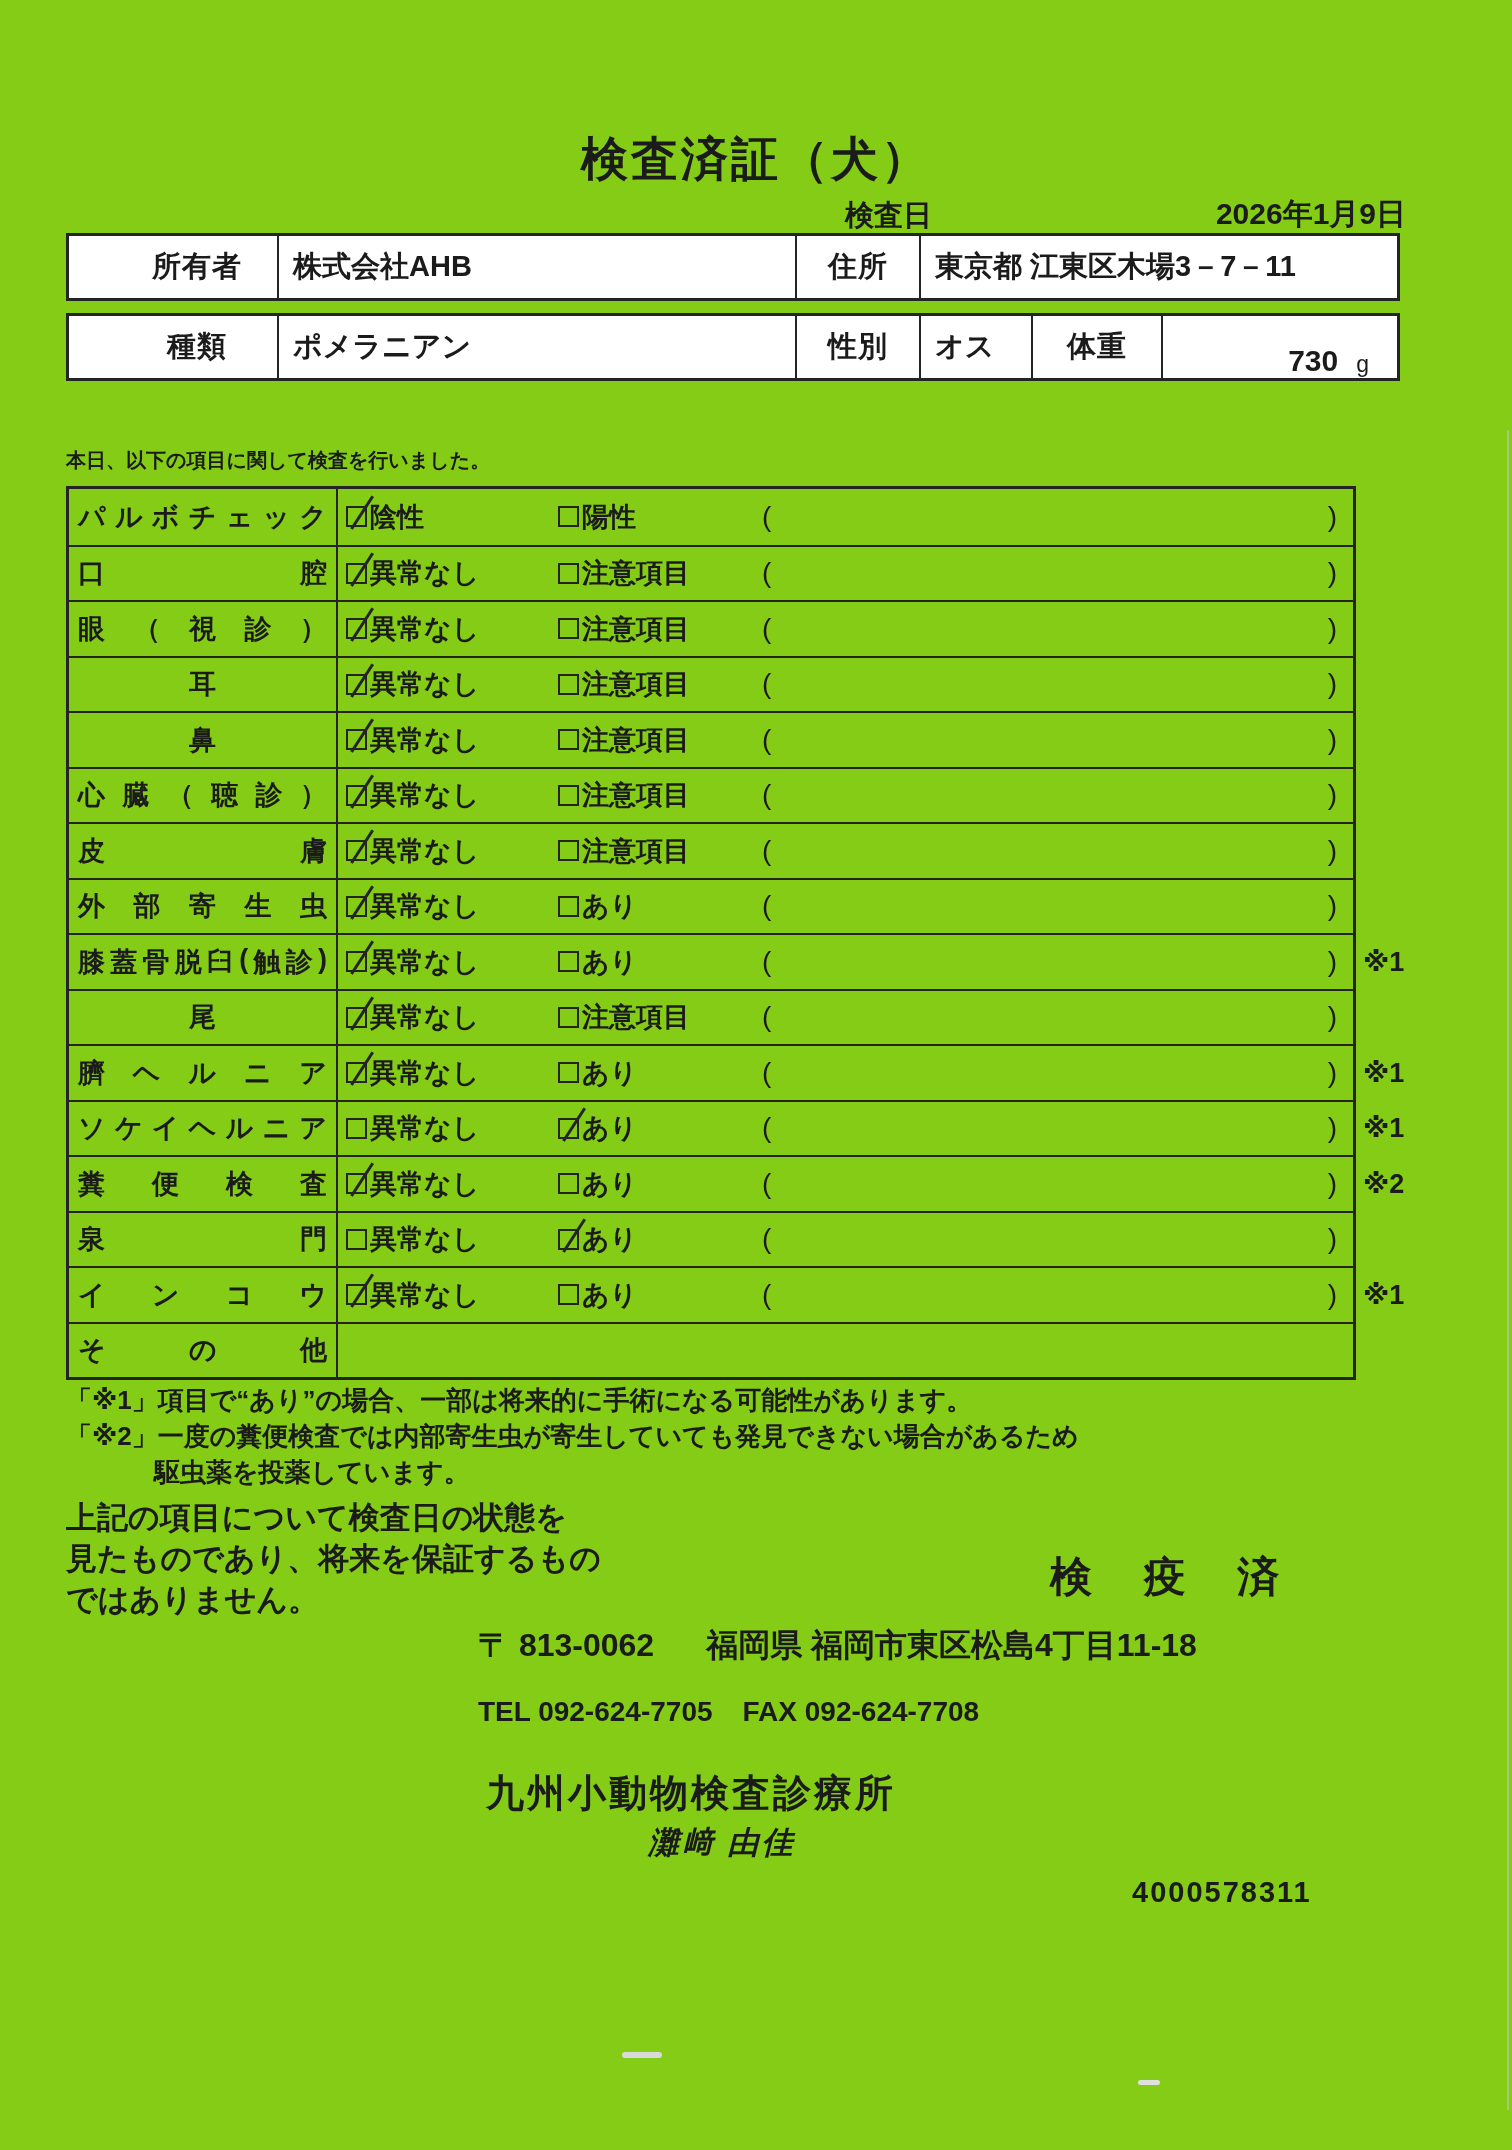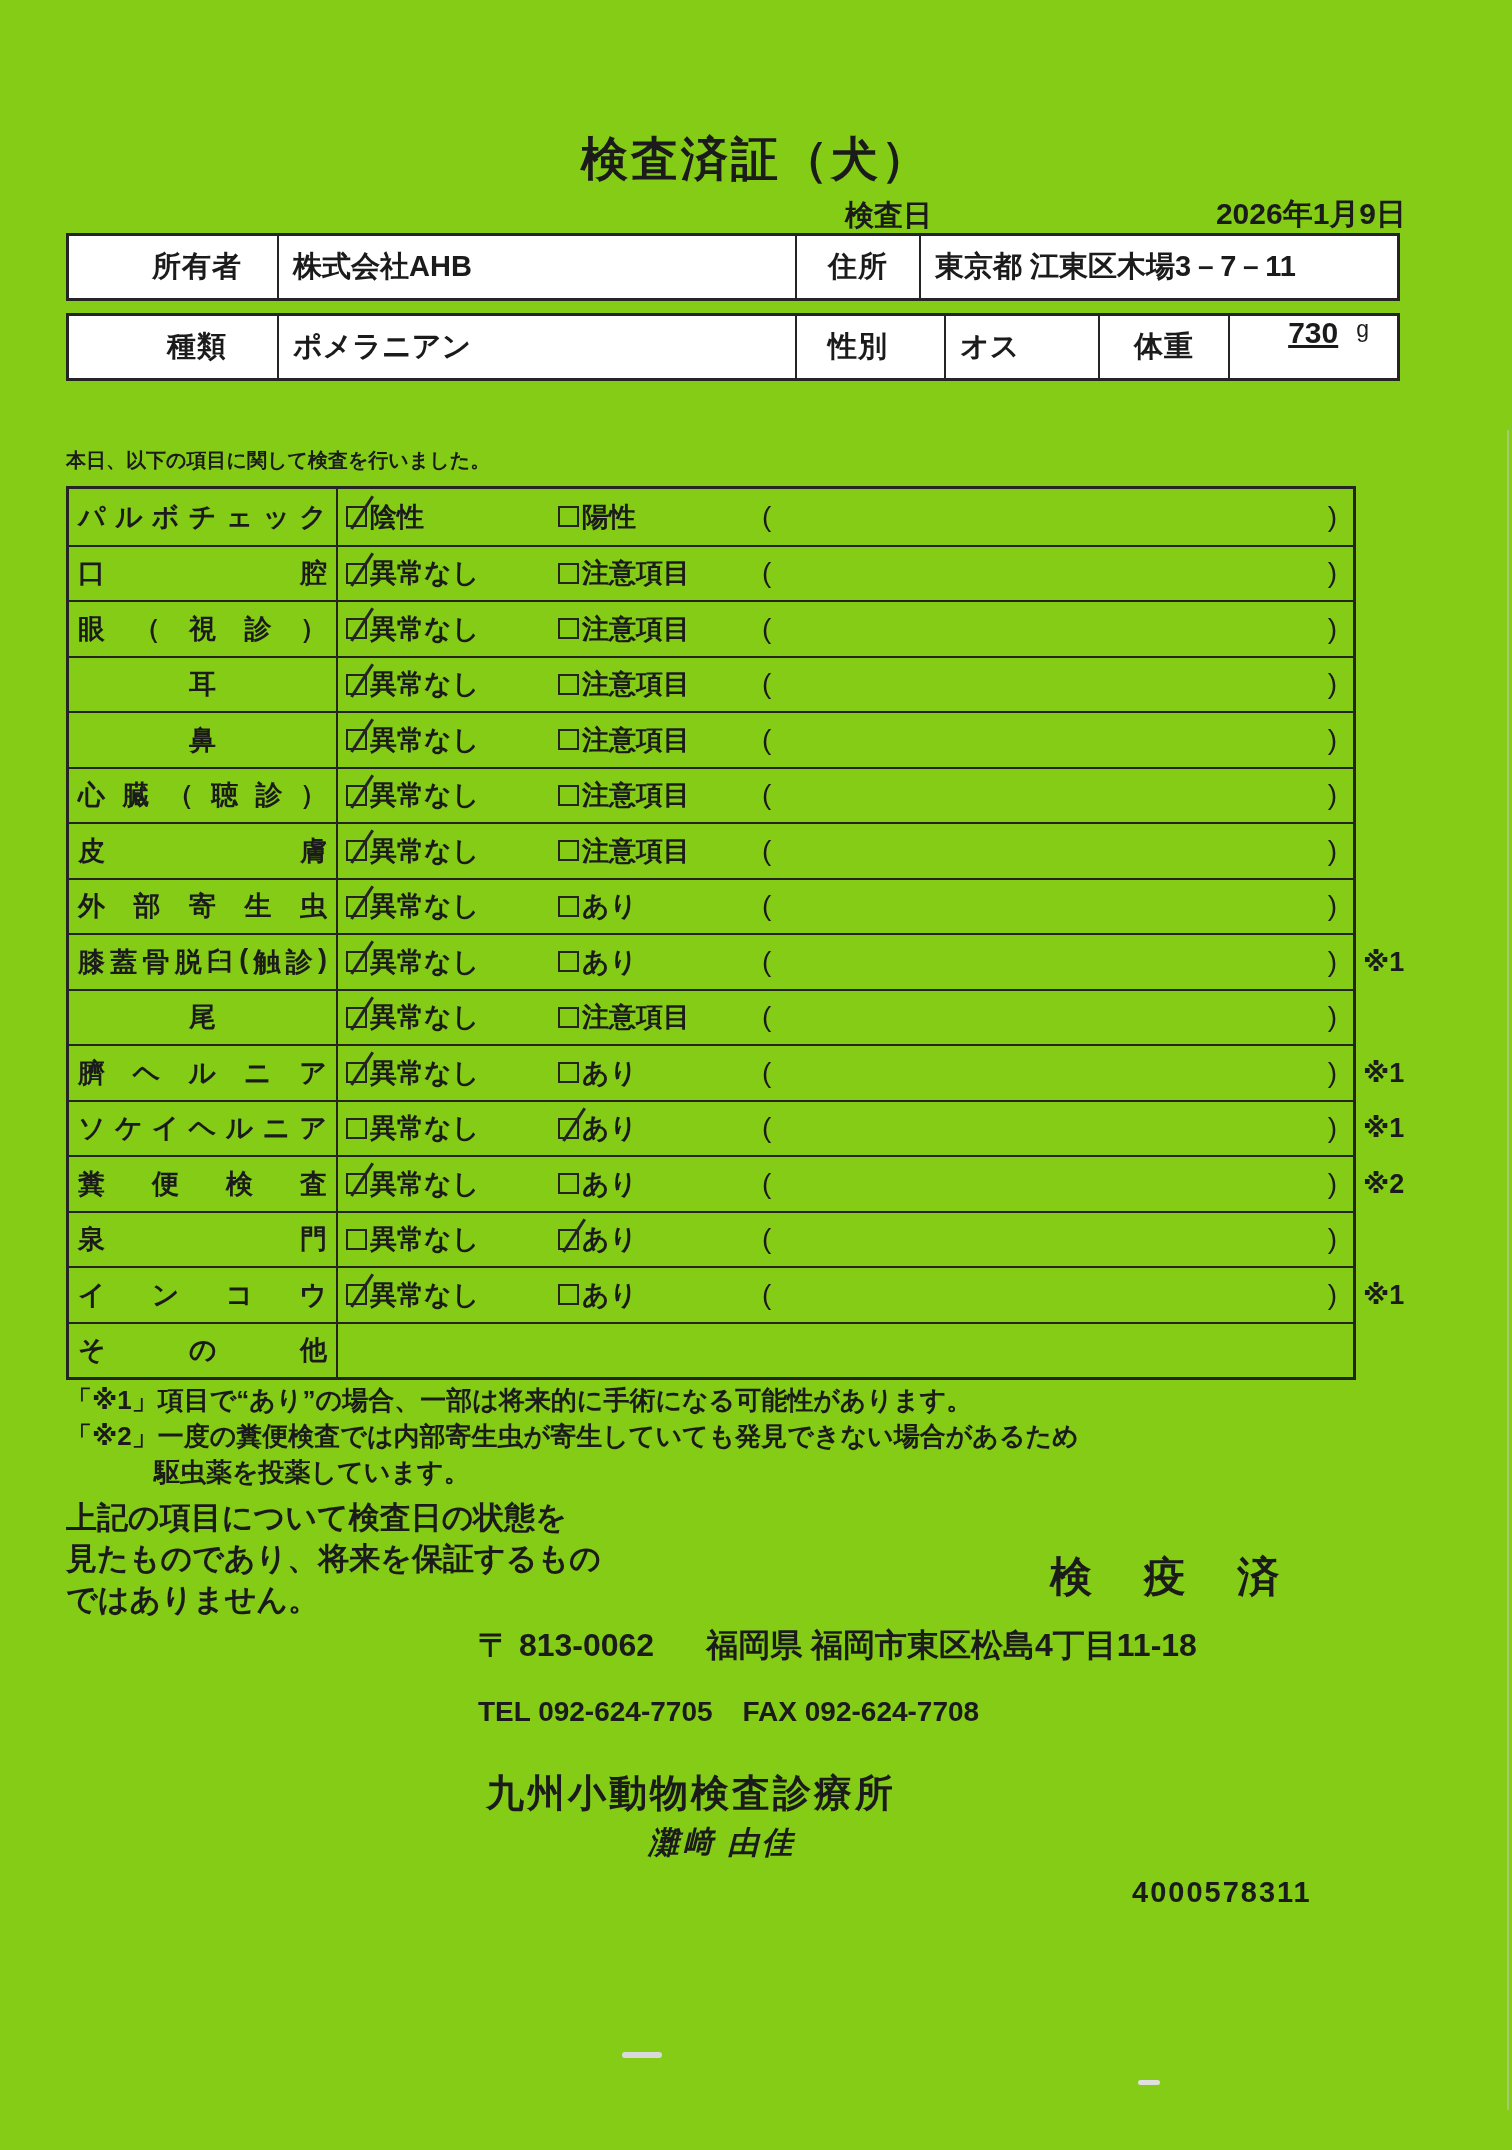--- a/index.html
+++ b/index.html
@@ -20,23 +20,23 @@
   .irow{display:flex;height:62px;box-sizing:border-box;padding-left:48px;}
   .irow + .irow{border-top:2px solid #242424;}
   .icell{display:flex;align-items:center;box-sizing:border-box;font-size:29px;overflow:hidden;white-space:nowrap;}
   .icell + .icell{border-left:2px solid #242424;}
   .icell.lab{justify-content:center;font-weight:600;letter-spacing:1px;}
   .icell.val{justify-content:flex-start;padding-left:14px;font-weight:600;}
   .w-lab1{width:160px;}
   .w-val1{width:518px;}
   .w-lab2{width:124px;}
   .w-rest{flex:1;}
-  .w-sexv{width:154px;margin-left:25px;}
+  .w-sexv{width:112px;}
   .w-wlab{width:130px;}
-  .weight-cell{flex:1;display:flex;align-items:flex-start;justify-content:flex-end;padding-right:28px;box-sizing:border-box;border-left:2px solid #242424;font-size:30px;font-weight:600;text-decoration:underline;}
+  .weight-cell{flex:1;display:flex;align-items:flex-end;justify-content:flex-end;padding-right:28px;box-sizing:border-box;border-left:2px solid #242424;font-size:30px;font-weight:600;}
   .weight-unit{font-size:23px;margin-left:18px;font-weight:400;}
   #table1{top:233px;}
   #table2{top:313px;}
   
   .intro{position:absolute;left:66px;top:447px;font-size:20px;font-weight:700;}
   
   .checklist{position:absolute;left:66px;top:486px;width:1290px;border:3px solid #242424;box-sizing:border-box;}
   .c-row{position:relative;display:flex;height:55.5px;box-sizing:border-box;overflow:visible;}
   .c-row + .c-row{border-top:2px solid #242424;}
   .c-label{width:269px;box-sizing:border-box;border-right:2px solid #242424;display:flex;align-items:center;}

